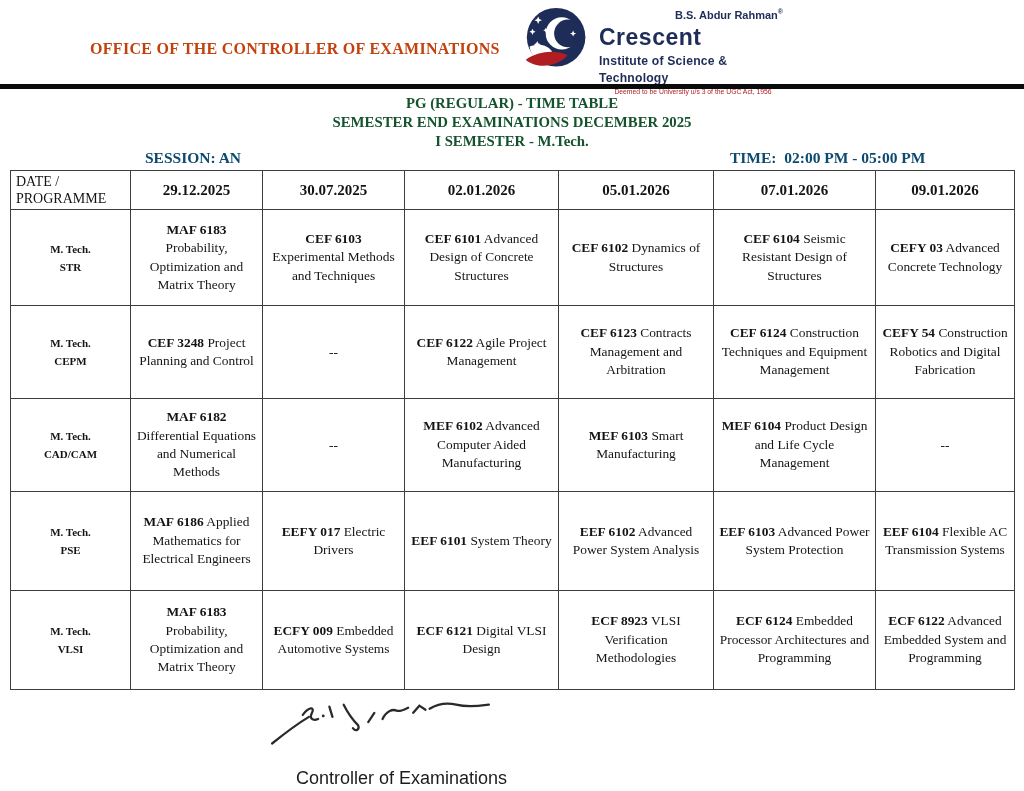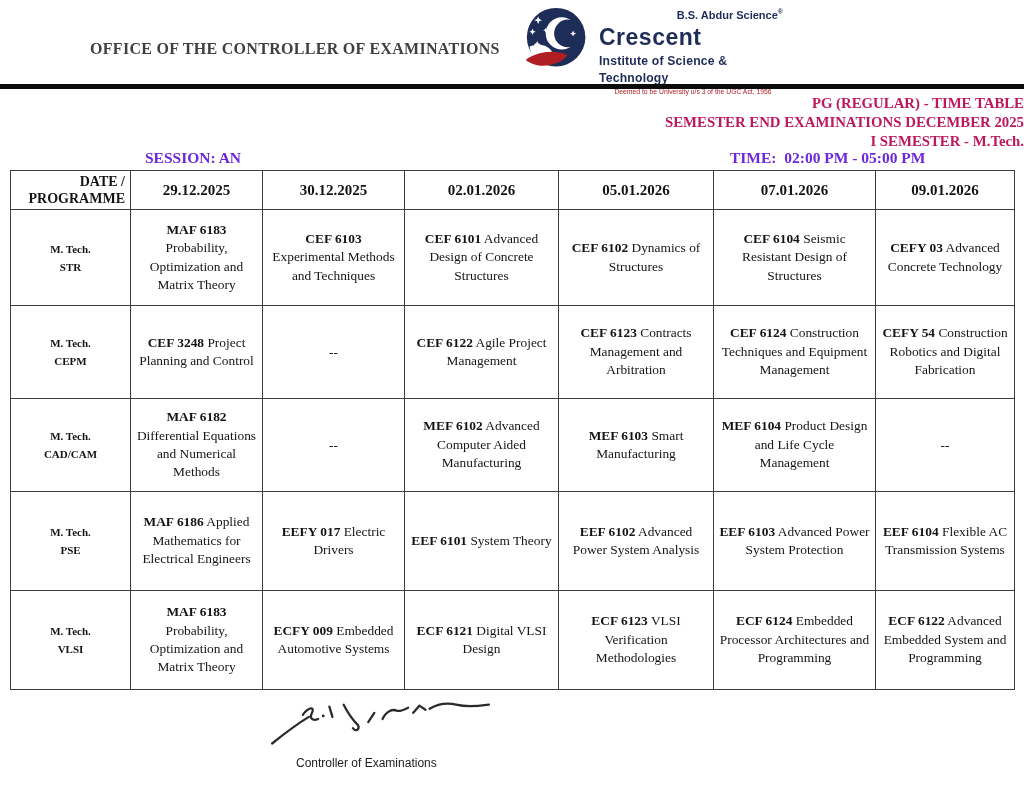--- a/index.html
+++ b/index.html
@@ -2,63 +2,63 @@
 <html><head>
 <meta charset="utf-8">
 <style>
   html,body { margin:0; padding:0; background:#ffffff; }
   .page {
     position:relative; width:1024px; height:791px; background:#ffffff;
     font-family:"Liberation Serif", serif; color:#141414; overflow:hidden;
   }
   .office-title {
     position:absolute; left:90px; top:40px;
-    font-size:16px; font-weight:bold; letter-spacing:0.3px; color:#404040;
+    font-size:16px; font-weight:bold; letter-spacing:0.3px; color:#c2410c;
   }
   
   .logo { position:absolute; left:524px; top:6px; display:flex; gap:7px; }
   .emblem { width:68px; height:68px; flex:0 0 auto; }
   .logo-text { font-family:"Liberation Sans", sans-serif; color:#1e2c58; width:188px; }
   .brand-top { text-align:right; font-size:11px; font-weight:bold; padding-right:4px; line-height:12px; }
   .brand-top sup { font-size:7px; }
   .brand-name { font-size:23px; font-weight:bold; line-height:32px; letter-spacing:0.5px; }
   .brand-sub { font-size:12.2px; font-weight:bold; letter-spacing:0.2px; line-height:17px; }
   .brand-tagline { font-size:6.8px; color:#b01e24; text-align:center; line-height:9px; }
   
   .black-bar { position:absolute; left:0; top:84px; width:1024px; height:5px; background:#0b0b0b; }
   .title-block {
-    position:absolute; left:0; top:94px; width:1024px; text-align:right;
-    font-weight:bold; font-size:14.8px; line-height:19px; color:#be185d;
+    position:absolute; left:0; top:94px; width:1024px; text-align:center;
+    font-weight:bold; font-size:14.8px; line-height:19px; color:#14532d;
   }
   .session, .time {
-    position:absolute; top:149px; font-weight:bold; font-size:15.5px; color:#6d28d9; white-space:pre;
+    position:absolute; top:149px; font-weight:bold; font-size:15.5px; color:#0c4a6e; white-space:pre;
   }
   .session { left:145px; }
   .time { left:730px; }
   
   .tt {
     position:absolute; left:10px; top:170px; width:1004px;
     border-collapse:collapse; table-layout:fixed;
   }
   .tt th, .tt td { border:1px solid #3d3d3d; padding:2px 5px; vertical-align:middle; }
   .hrow { height:33px; }
-  .corner { font-size:14px; font-weight:bold; line-height:17px; text-align:right;margin-left:32px; }
+  .corner { font-size:14px; font-weight:normal; line-height:17px; text-align:left;margin-left:32px; }
   .date  { font-size:15px; font-weight:bold; text-align:center; }
   tr.r1 { height:96px; } tr.r2 { height:93px; } tr.r3 { height:93px; }
   tr.r4 { height:99px; } tr.r5 { height:99px; }
   .prog { text-align:center; font-weight:bold; font-size:11px; line-height:18px; }
   .cell { text-align:center; font-size:13.4px; line-height:18.4px; }
   .code { font-weight:bold; }
   .code:empty { display:none; }
   
   .sig-block { position:absolute; left:268px; top:690px; width:240px; }
   .sig-svg { width:225px; height:62px; display:block; }
   .signatory {
-    font-family:"Liberation Sans", sans-serif; font-size:12px; color:#1c1c1c;
-    margin-top:4px; margin-left:28px;
+    font-family:"Liberation Sans", sans-serif; font-size:18px; color:#1c1c1c;
+    margin-top:16px; margin-left:28px;
   }
 </style>
 </head>
 <body>
 
 <div class="page">
 
   <div class="office-title">OFFICE OF THE CONTROLLER OF EXAMINATIONS</div>
 
   <div class="logo">
@@ -69,21 +69,21 @@
       <path fill="#ffffff" d="M15 11 l1.2 2.8 2.8 1.2 -2.8 1.2 -1.2 2.8 -1.2 -2.8 -2.8 -1.2 2.8 -1.2 Z"></path>
       <path fill="#ffffff" d="M9 24 l1 2.3 2.3 1 -2.3 1 -1 2.3 -1 -2.3 -2.3 -1 2.3 -1 Z"></path>
       <path fill="#ffffff" d="M14 37 l1.1 2.5 2.5 1.1 -2.5 1.1 -1.1 2.5 -1.1 -2.5 -2.5 -1.1 2.5 -1.1 Z"></path>
       <path fill="#ffffff" d="M23 23 l0.8 1.9 1.9 0.8 -1.9 0.8 -0.8 1.9 -0.8 -1.9 -1.9 -0.8 1.9 -0.8 Z"></path>
       <path fill="#ffffff" d="M22 46 l0.8 1.9 1.9 0.8 -1.9 0.8 -0.8 1.9 -0.8 -1.9 -1.9 -0.8 1.9 -0.8 Z"></path>
       <path fill="#ffffff" d="M52 26 l1 2.2 2.2 1 -2.2 1 -1 2.2 -1 -2.2 -2.2 -1 2.2 -1 Z"></path>
       <path fill="#ffffff" d="M6 43 C15 39 26 41 30 49 C27 55 19 58 12 55 C8 51 6 47 6 43 Z"></path>
       <path fill="#b01e24" d="M2 57 C14 48 33 46 46 52 C40 61 23 66 11 62 C6 60 3 59 2 57 Z"></path>
     </svg>
     <div class="logo-text">
-      <div class="brand-top"><span>B.S. Abdur Science</span><sup>®</sup></div>
+      <div class="brand-top"><span>B.S. Abdur Rahman</span><sup>®</sup></div>
       <div class="brand-name">Crescent</div>
       <div class="brand-sub">Institute of Science &amp; Technology</div>
       <div class="brand-tagline">Deemed to be University u/s 3 of the UGC Act, 1956</div>
     </div>
   </div>
 
   <div class="black-bar"></div>
 
   <div class="title-block">
     <div>PG (REGULAR) - TIME TABLE</div>
@@ -101,21 +101,21 @@
         <col style="width:142px">
       <col style="width:154px">
         <col style="width:155px">
         <col style="width:162px">
         <col style="width:139px">
     </colgroup>
     <thead>
       <tr class="hrow">
         <th class="corner">DATE / PROGRAMME</th>
         <th class="date">29.12.2025</th>
-        <th class="date">30.12.2025</th>
+        <th class="date">30.07.2025</th>
         <th class="date">02.01.2026</th>
         <th class="date">05.01.2026</th>
         <th class="date">07.01.2026</th>
         <th class="date">09.01.2026</th>
       </tr>
     </thead>
     <tbody>
       <tr class="r1">
         <td class="prog">
           <div>M. Tech.</div>
@@ -165,21 +165,21 @@
         <td class="cell"><span class="code">EEF 6104</span> <span>Flexible AC Transmission Systems</span></td>
       </tr>
       <tr class="r5">
         <td class="prog">
           <div>M. Tech.</div>
           <div>VLSI</div>
         </td>
         <td class="cell"><span class="code">MAF 6183</span> <span>Probability, Optimization and Matrix Theory</span></td>
         <td class="cell"><span class="code">ECFY 009</span> <span>Embedded Automotive Systems</span></td>
         <td class="cell"><span class="code">ECF 6121</span> <span>Digital VLSI Design</span></td>
-        <td class="cell"><span class="code">ECF 6123</span> <span>VLSI Verification Methodologies</span></td>
+        <td class="cell"><span class="code">ECF 8923</span> <span>VLSI Verification Methodologies</span></td>
         <td class="cell"><span class="code">ECF 6124</span> <span>Embedded Processor Architectures and Programming</span></td>
         <td class="cell"><span class="code">ECF 6122</span> <span>Advanced Embedded System and Programming</span></td>
       </tr>
     </tbody>
   </table>
 
   <div class="sig-block">
     <svg class="sig-svg" viewBox="0 0 220 60" aria-hidden="true" fill="none" stroke="#2a2a2a" stroke-width="2.2" stroke-linecap="round">
       <path d="M4 52 C14 44 30 32 40 26"></path>
       <path d="M34 24 C40 16 46 16 43 22 C40 28 44 30 49 28"></path>

